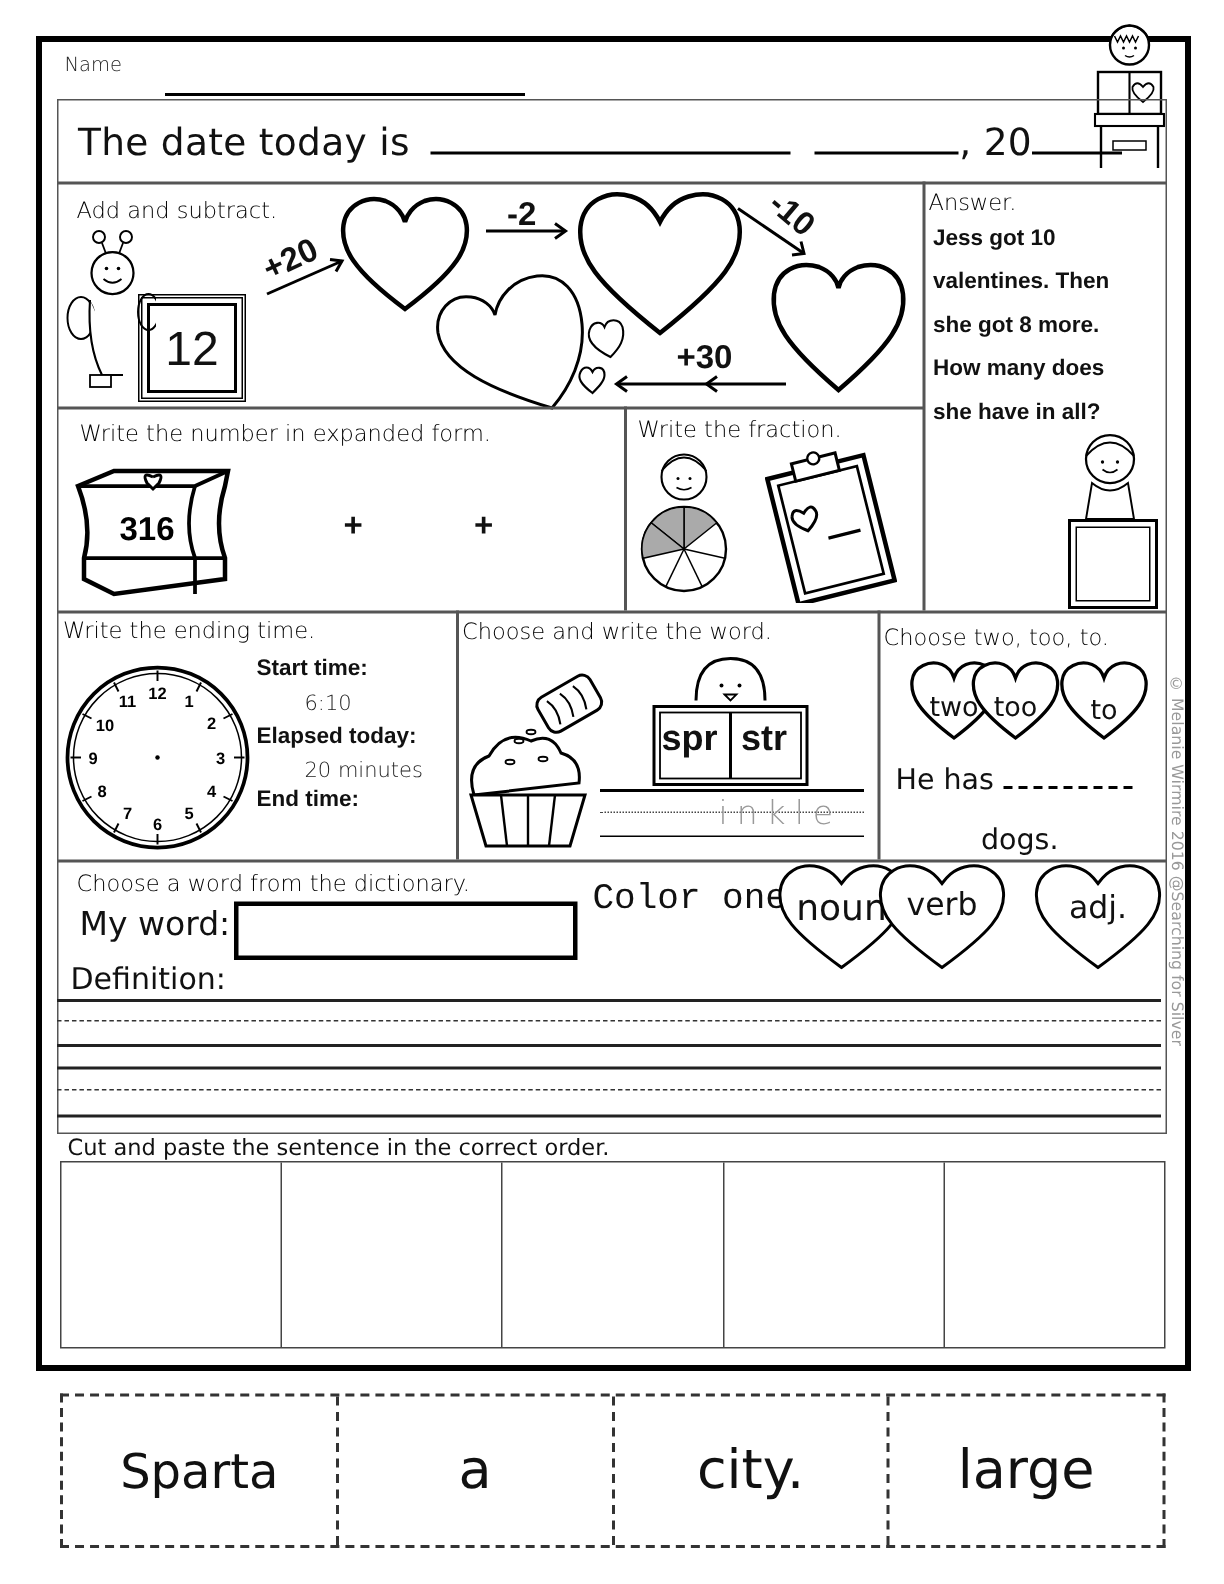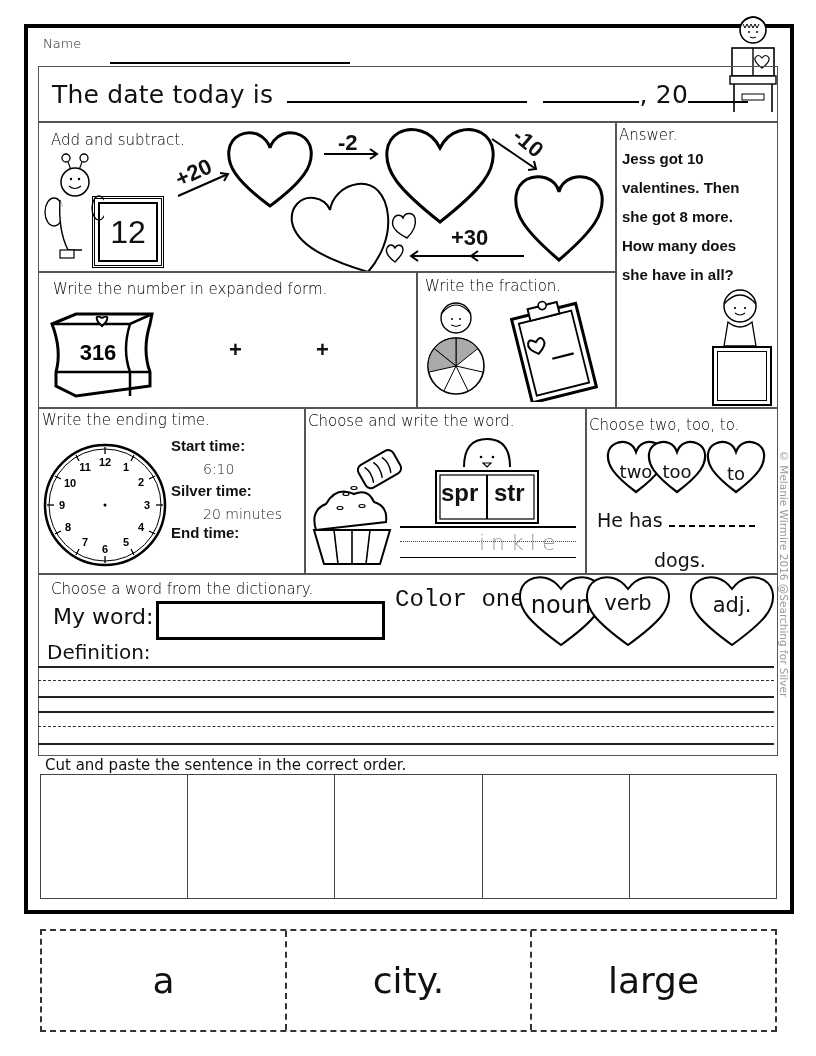--- a/index.html
+++ b/index.html
@@ -218,21 +218,21 @@
     <line x1="63" y1="121" x2="63" y2="114"></line>
       <line x1="34" y1="113" x2="37" y2="107"></line>
       <line x1="13" y1="92" x2="19" y2="89"></line>
     <line x1="5" y1="63" x2="12" y2="63"></line>
       <line x1="13" y1="34" x2="19" y2="37"></line>
       <line x1="34" y1="13" x2="37" y2="19"></line>
   </g>
 </svg>
 <div class="abs bold-task" style="left:171px;top:437px;font-size:15px;">Start time:</div>
 <div class="abs thin" style="left:203px;top:461px;font-size:14px;">6:10</div>
-<div class="abs bold-task" style="left:171px;top:482px;font-size:15px;">Silver time:</div>
+<div class="abs bold-task" style="left:171px;top:482px;font-size:15px;">Elapsed today:</div>
 <div class="abs thin" style="left:203px;top:506px;font-size:14px;">20 minutes</div>
 <div class="abs bold-task" style="left:171px;top:524px;font-size:15px;">End time:</div>
 
 <div class="abs vline" style="left:304px;top:407px;height:166px;"></div>
 <div class="abs section-title" style="left:308px;top:412px;">Choose and write the word.</div>
 <svg class="abs" style="left:310px;top:446px;" width="110" height="122" viewBox="0 0 110 122">
   <g transform="rotate(-30 70 24)">
       <rect x="50" y="10" width="40" height="26" rx="6" fill="#fff" stroke="#000" stroke-width="2"></rect>
       <path d="M58 14 q4 8 0 18 M68 14 q4 8 0 18 M78 14 q4 8 0 18" fill="none" stroke="#000" stroke-width="1.4"></path>
     </g>
@@ -331,20 +331,23 @@
 <div class="abs" style="left:45px;top:756px;font-size:15px;font-family:'DejaVu Sans',sans-serif;">Cut and paste the sentence in the correct order.</div>
 <div class="abs" style="left:40px;top:774px;width:737px;height:125px;display:flex;border:1.5px solid #444;">
   <div style="flex:1;border-right:1.5px solid #444;"></div>
   <div style="flex:1;border-right:1.5px solid #444;"></div>
   <div style="flex:1;border-right:1.5px solid #444;"></div>
   <div style="flex:1;border-right:1.5px solid #444;"></div>
   <div style="flex:1;"></div>
 </div>
 
 <div class="abs strip">
+  <div class="cell" style="font-size:32px;">
+      <span>Sparta</span>
+    </div>
   <div class="cell">
       <span>a</span>
     </div>
   <div class="cell">
       <span>city.</span>
     </div>
   <div class="cell">
       <span>large</span>
     </div>
 </div>

